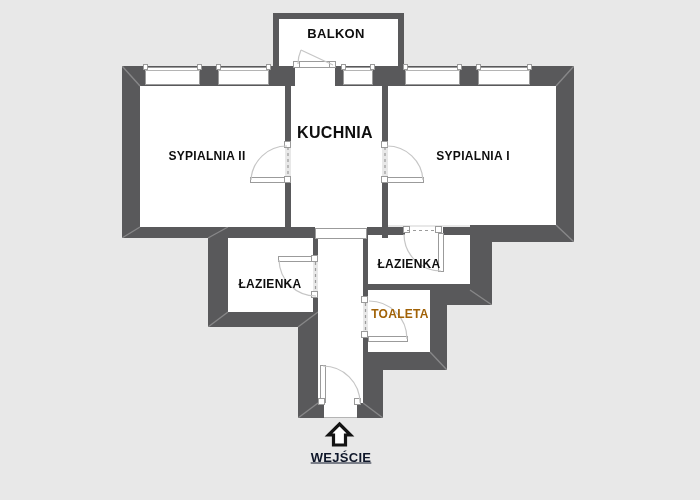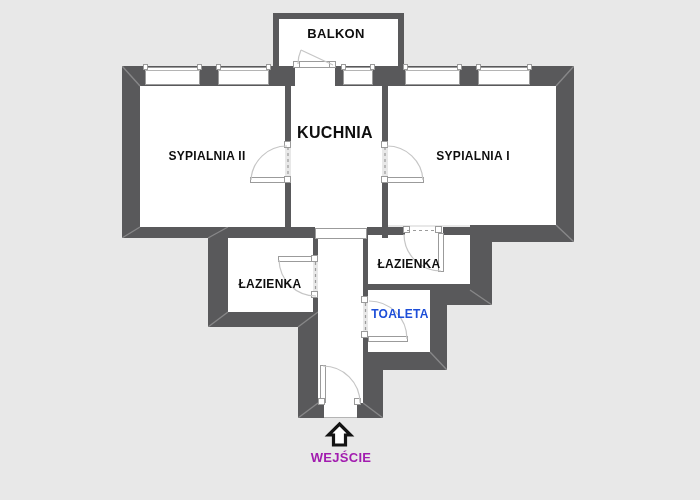--- a/index.html
+++ b/index.html
@@ -144,16 +144,16 @@
       <line x1="324" y1="417.5" x2="357" y2="417.5" stroke="#b4b4b4" stroke-width="1"></line>
       <path d="M 339.5 424 L 350.5 435 L 345.5 435 L 345.5 445 L 333.5 445 L 333.5 435 L 328.5 435 Z" fill="#ffffff" stroke="#141414" stroke-width="3.2" stroke-linejoin="miter"></path>
     </svg>
   <div id="layer-labels" class="abs" style="left:0;top:0;width:700px;height:444px;">
     <div class="room-label" style="left: 336px; top: 33px; font-size: 13px; color: rgb(14, 14, 14);">BALKON</div>
     <div class="room-label" style="left: 207px; top: 156px; font-size: 12px; color: rgb(14, 14, 14);">SYPIALNIA II</div>
     <div class="room-label" style="left: 335px; top: 133px; font-size: 16px; color: rgb(14, 14, 14);">KUCHNIA</div>
     <div class="room-label" style="left: 473px; top: 156px; font-size: 12px; color: rgb(14, 14, 14);">SYPIALNIA I</div>
     <div class="room-label" style="left: 270px; top: 284px; font-size: 12px; color: rgb(14, 14, 14);">ŁAZIENKA</div>
     <div class="room-label" style="left: 409px; top: 264px; font-size: 12px; color: rgb(14, 14, 14);">ŁAZIENKA</div>
-    <div class="room-label" style="left: 400px; top: 314px; font-size: 12px; color: #1d4ed8;">TOALETA</div>
-    <div class="room-label" style="left: 341px; top: 457px; font-size: 13px; color: #a21caf;">WEJŚCIE</div>
+    <div class="room-label" style="left: 400px; top: 314px; font-size: 12px; color: #a16207;">TOALETA</div>
+    <div class="room-label" style="left: 341px; top: 457px; font-size: 13px; color: #0f172a; text-decoration: underline;">WEJŚCIE</div>
   </div>
 </div>
 
 </body></html>

